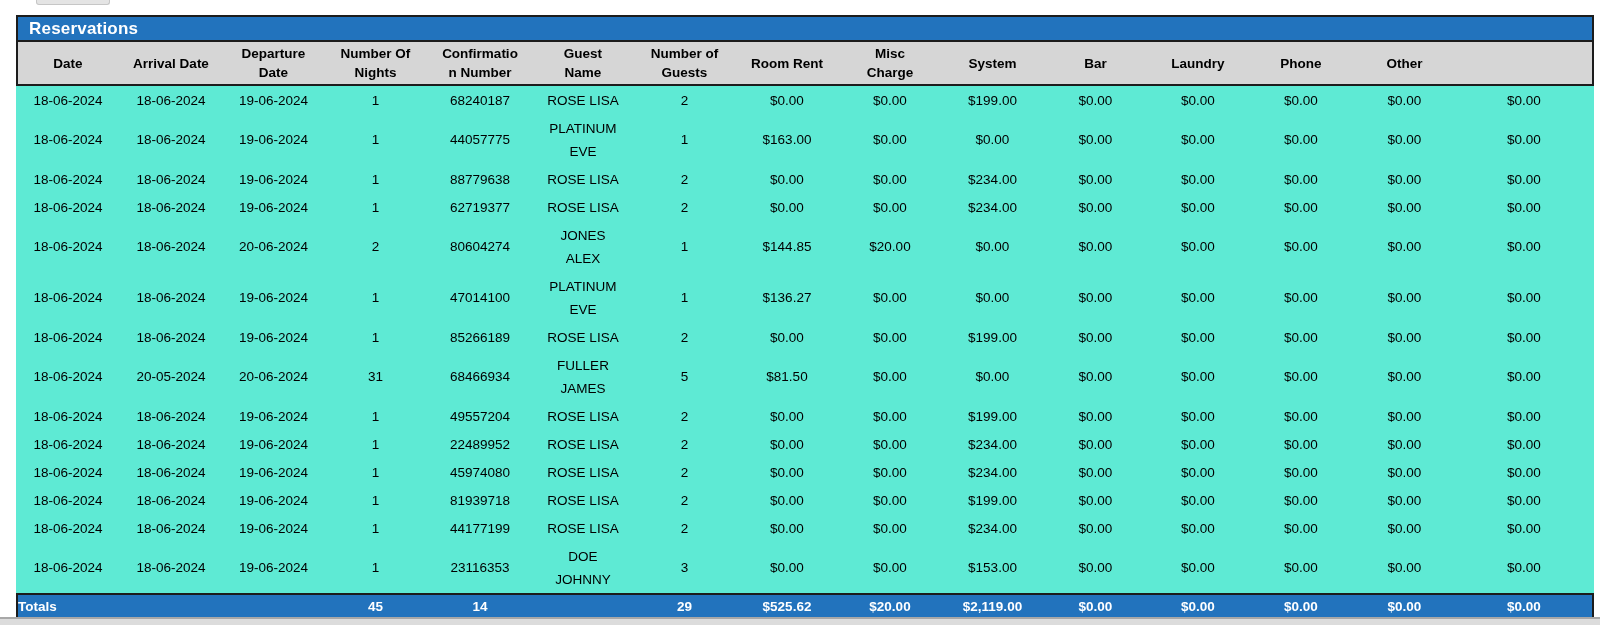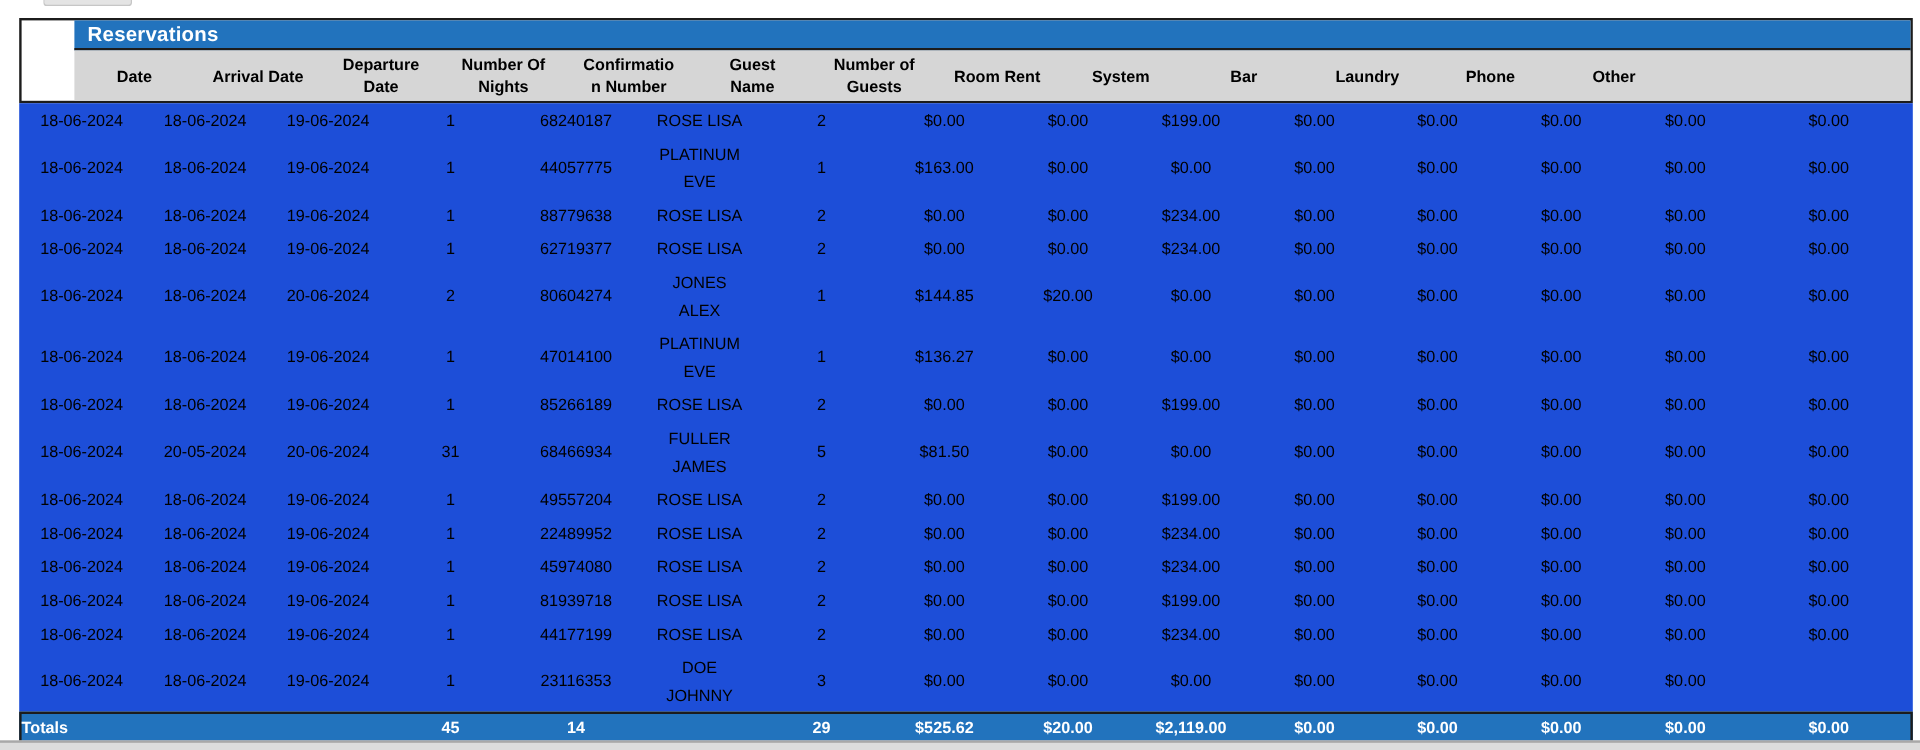--- a/index.html
+++ b/index.html
@@ -26,21 +26,21 @@
     background: #e4e4e4;
     border: 1px solid #c6c6c6;
     border-top: none;
     border-radius: 0 0 3px 3px;
   }
   .report {
     position: absolute;
     left: 16px; top: 15px;
     width: 1578px;
   }
-  .tbl-top { border: 2px solid var(--border); padding-left: 44px; }
+  .tbl-top { border: 2px solid var(--border); }
   .title-bar {
     background: var(--blue);
     border-bottom: 2px solid var(--border);
     height: 25px;
     display: flex;
     align-items: center;
     padding-left: 11px;
   }
   .title {
     color: #ffffff;
@@ -57,21 +57,21 @@
   .th {
     display: flex;
     align-items: center;
     justify-content: center;
     text-align: center;
     font-weight: bold;
     font-size: 13.5px;
     line-height: 19px;
     white-space: pre-line;
   }
-  .tbody { padding: 0 2px; background: #1d4ed8; }
+  .tbody { padding: 0 2px; background: #5eead4; }
   .tr {
     display: grid;
     grid-template-columns: var(--cols);
     padding: 2.5px 0;
   }
   .td {
     display: flex;
     align-items: center;
     justify-content: center;
     text-align: center;
@@ -120,20 +120,22 @@
 Date</div>
           <div class="th">Number Of
 Nights</div>
           <div class="th">Confirmatio
 n Number</div>
           <div class="th">Guest
 Name</div>
           <div class="th">Number of
 Guests</div>
           <div class="th">Room Rent</div>
+          <div class="th">Misc
+Charge</div>
           <div class="th">System</div>
           <div class="th">Bar</div>
           <div class="th">Laundry</div>
           <div class="th">Phone</div>
           <div class="th">Other</div>
         </div>
     </div>
 
     <div class="tbody">
         <div class="tr">
@@ -365,20 +367,21 @@
           <div class="td">18-06-2024</div>
           <div class="td">18-06-2024</div>
           <div class="td">19-06-2024</div>
           <div class="td">1</div>
           <div class="td">23116353</div>
           <div class="td">DOE
 JOHNNY</div>
           <div class="td">3</div>
           <div class="td">$0.00</div>
           <div class="td">$0.00</div>
+          <div class="td">$153.00</div>
           <div class="td">$0.00</div>
           <div class="td">$0.00</div>
           <div class="td">$0.00</div>
           <div class="td">$0.00</div>
           <div class="td">$0.00</div>
         </div>
       </div>
 
     <div class="totals">
         <div class="td tlabel">Totals</div>

